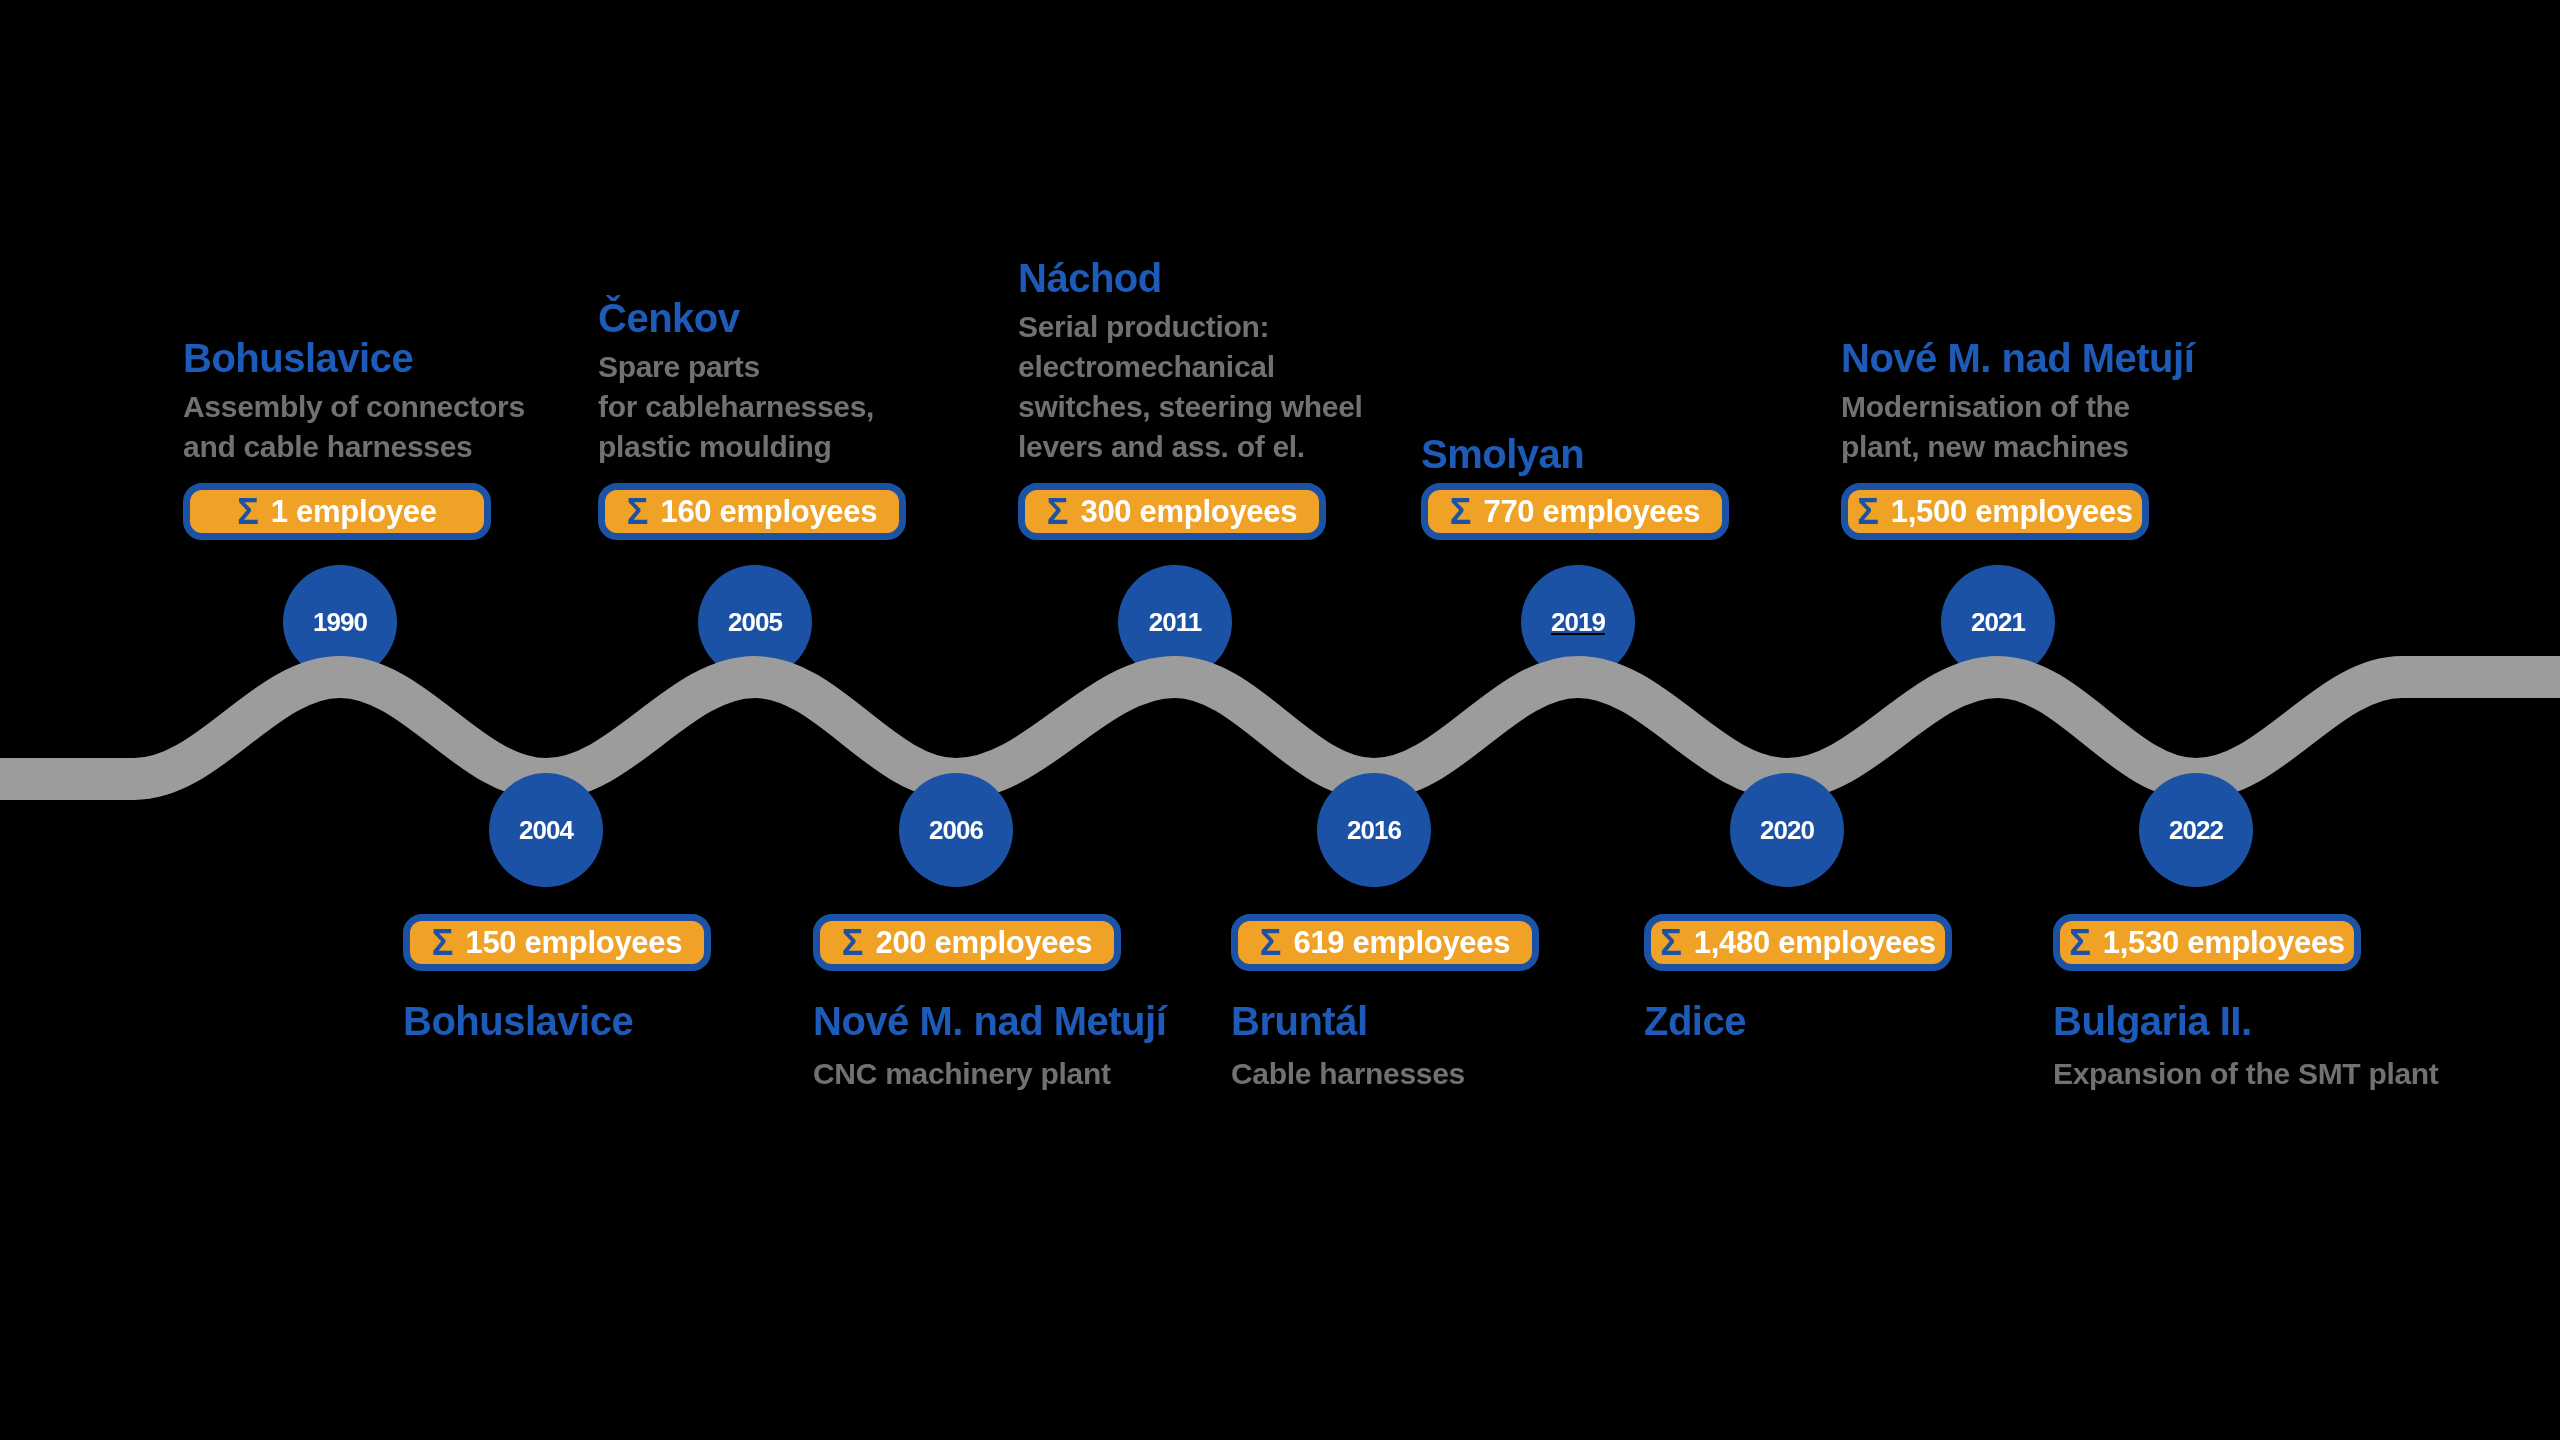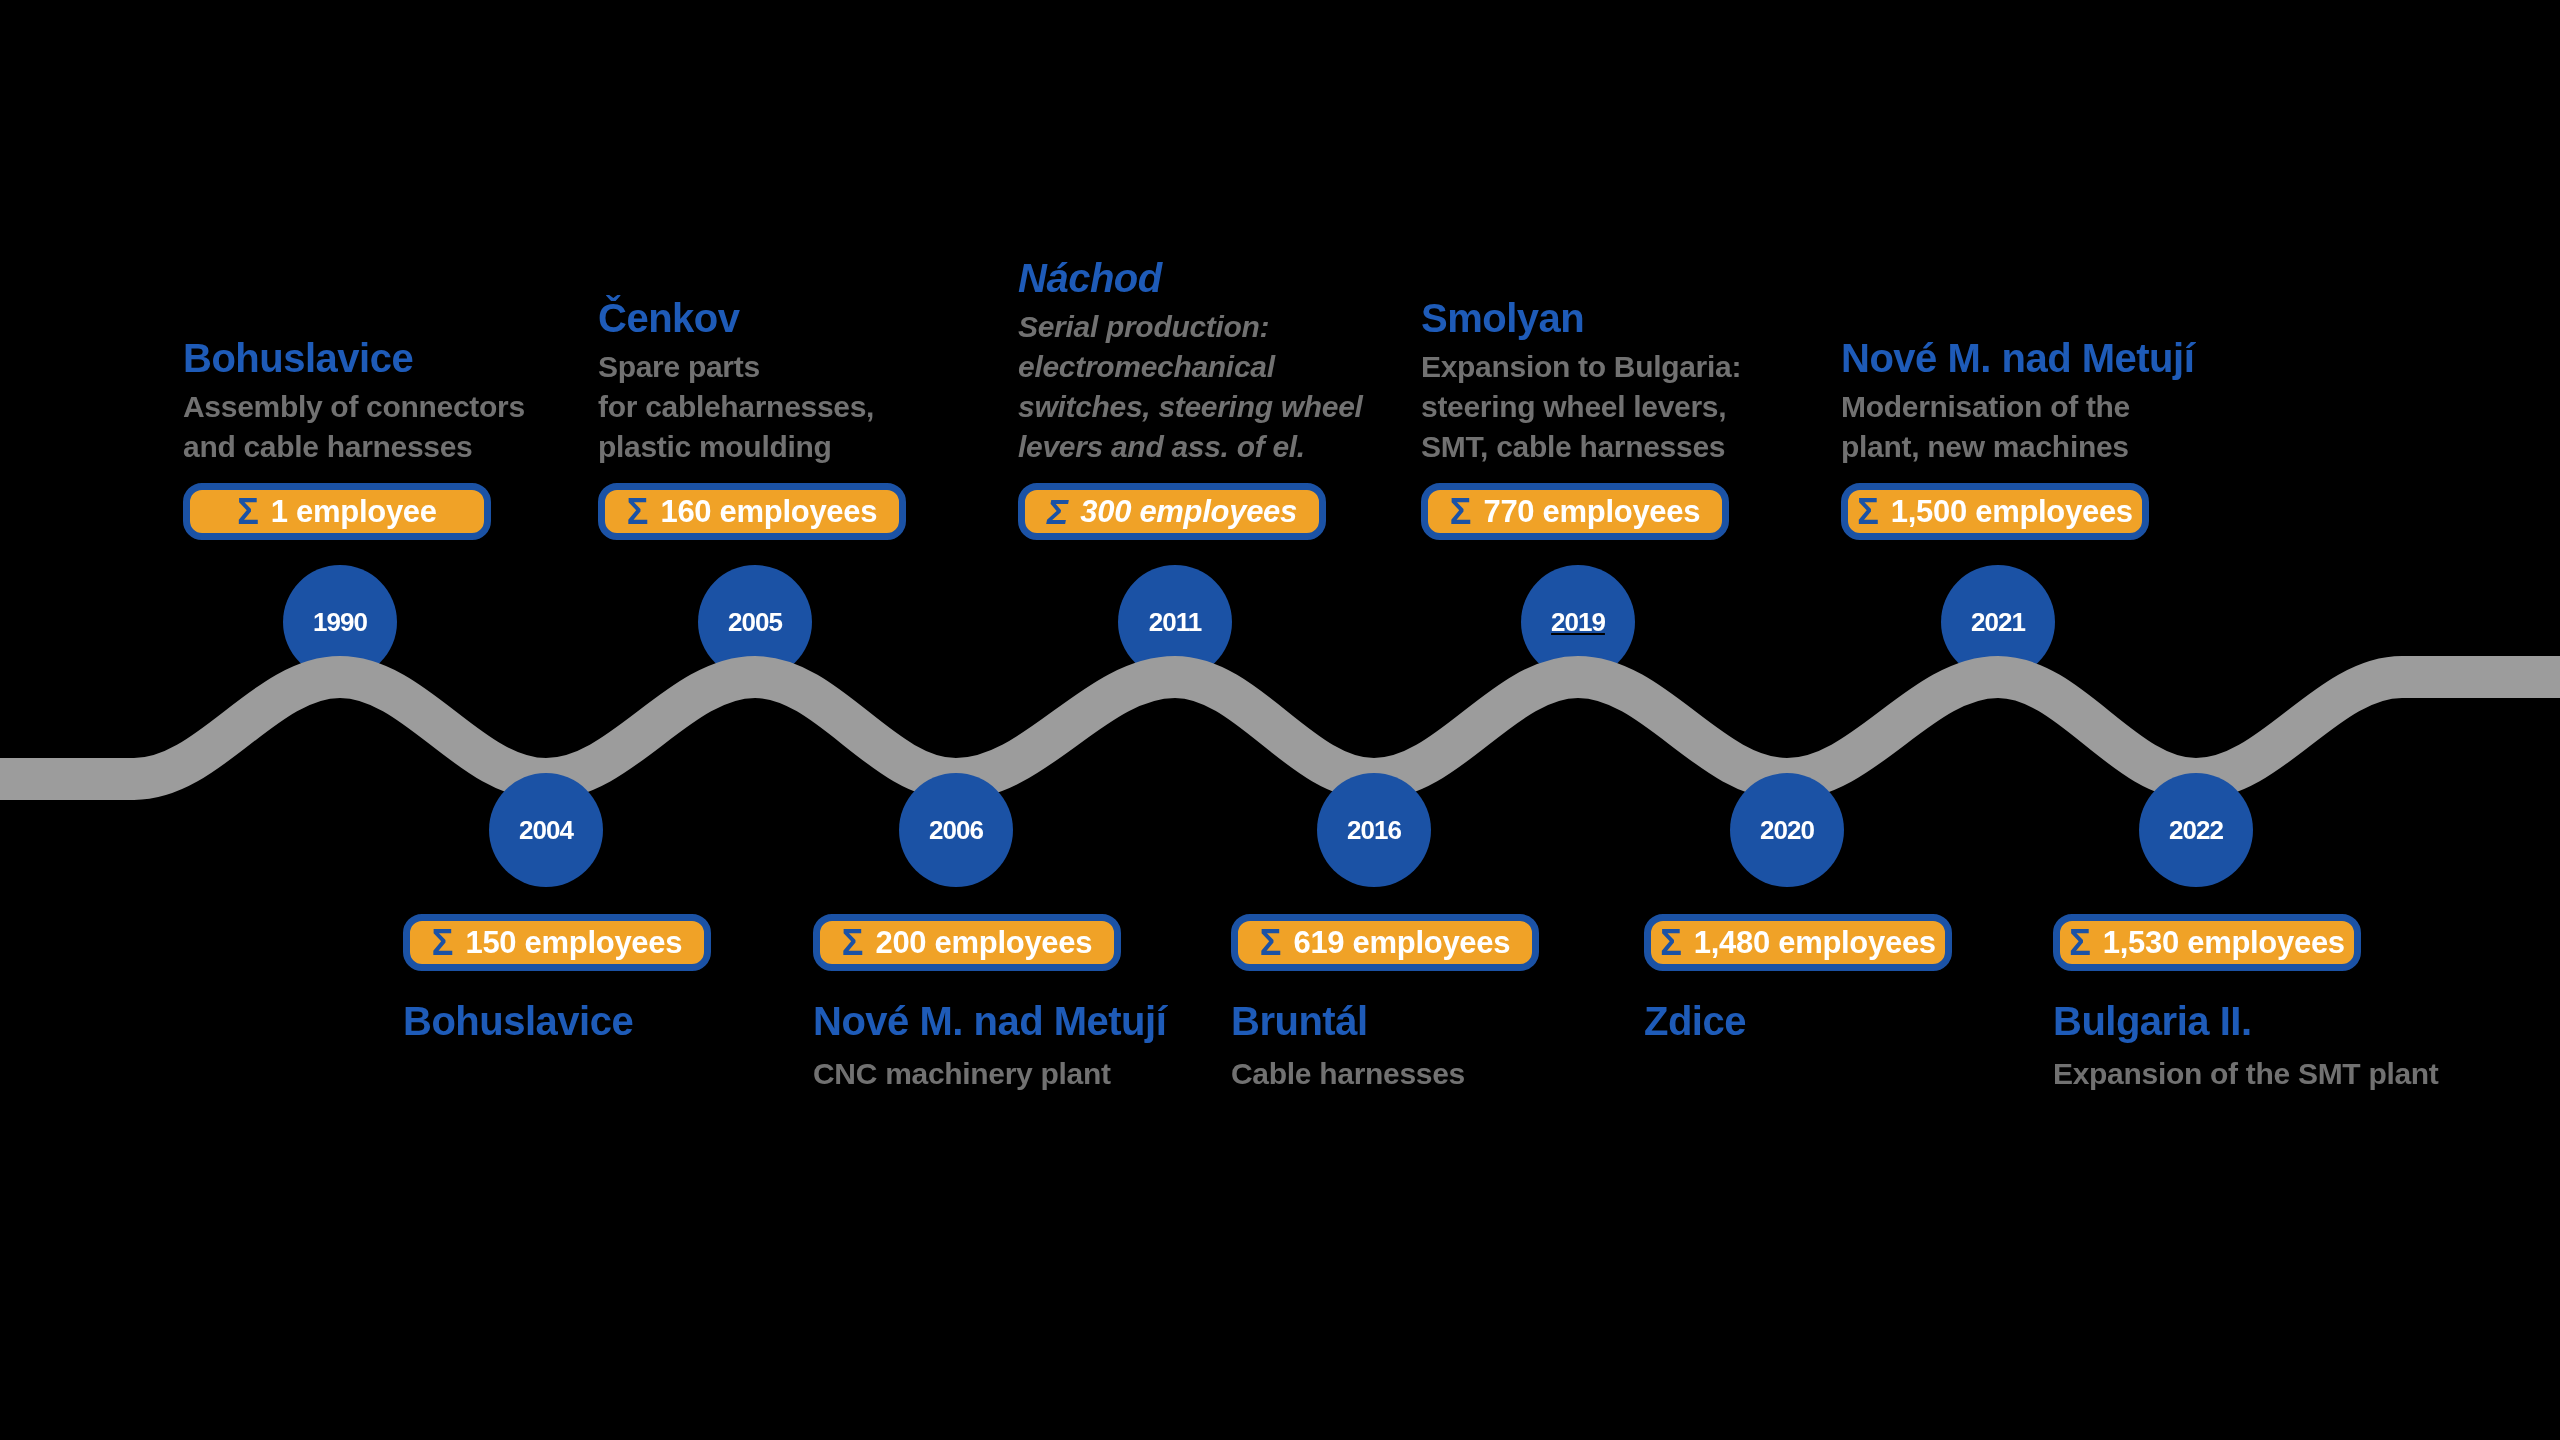--- a/index.html
+++ b/index.html
@@ -141,36 +141,33 @@
   <div class="event-block pos-top" style="left: 598px; bottom: 900px;">
     <div class="event-title">Čenkov</div>
     <div class="event-desc">Spare parts
 for cableharnesses,
 plastic moulding</div>
     <div class="badge">
       <span class="sigma">Σ</span>
       <span class="badge-label">160 employees</span>
     </div>
   </div>
-  <div class="event-block pos-top" style="left: 1018px; bottom: 900px; font-style: italic;">
+  <div class="event-block pos-top" style="left: 1018px; bottom: 900px;">
     <div class="event-title">Náchod</div>
     <div class="event-desc">Serial production:
 electromechanical
 switches, steering wheel
 levers and ass. of el.</div>
     <div class="badge">
       <span class="sigma">Σ</span>
       <span class="badge-label">300 employees</span>
     </div>
   </div>
   <div class="event-block pos-top" style="left: 1421px; bottom: 900px;">
     <div class="event-title">Smolyan</div>
-    <div class="event-desc">Expansion to Bulgaria:
-steering wheel levers,
-SMT, cable harnesses</div>
     <div class="badge">
       <span class="sigma">Σ</span>
       <span class="badge-label">770 employees</span>
     </div>
   </div>
   <div class="event-block pos-top" style="left: 1841px; bottom: 900px;">
     <div class="event-title">Nové M. nad Metují</div>
     <div class="event-desc">Modernisation of the
 plant, new machines</div>
     <div class="badge">

